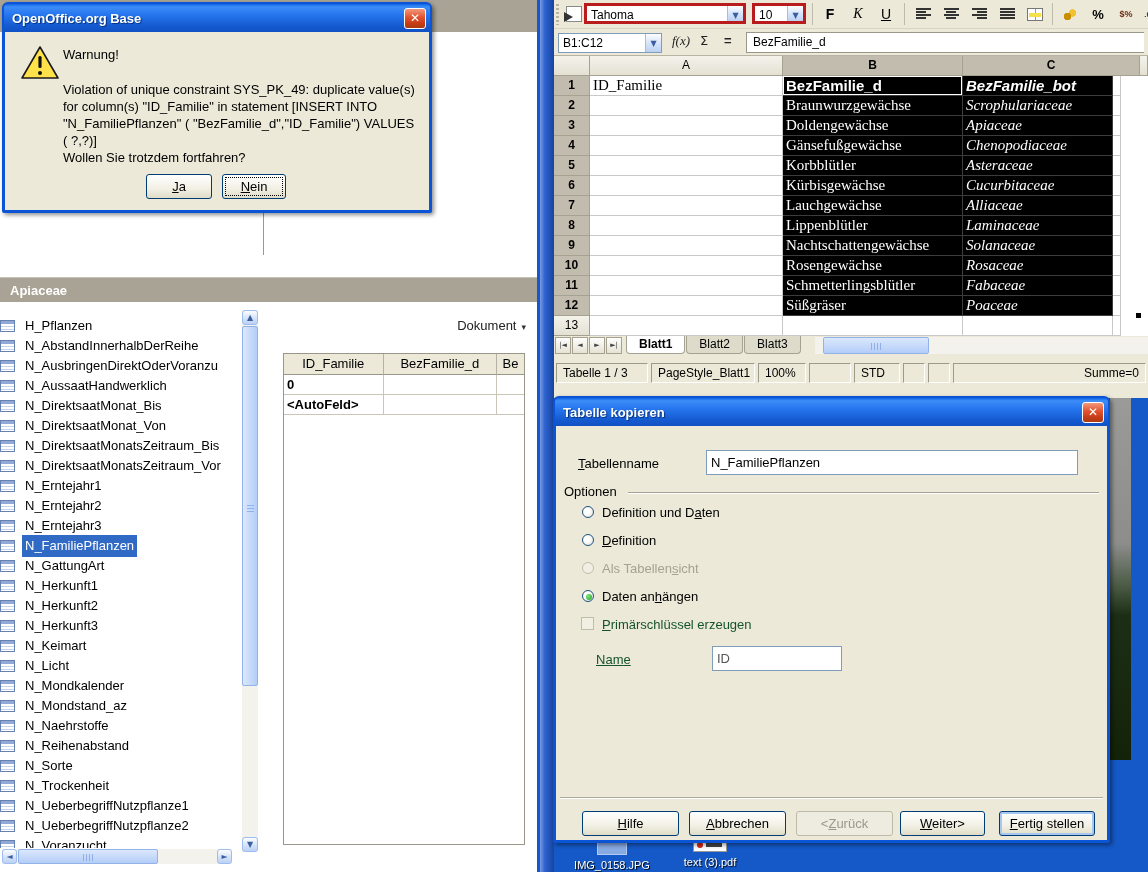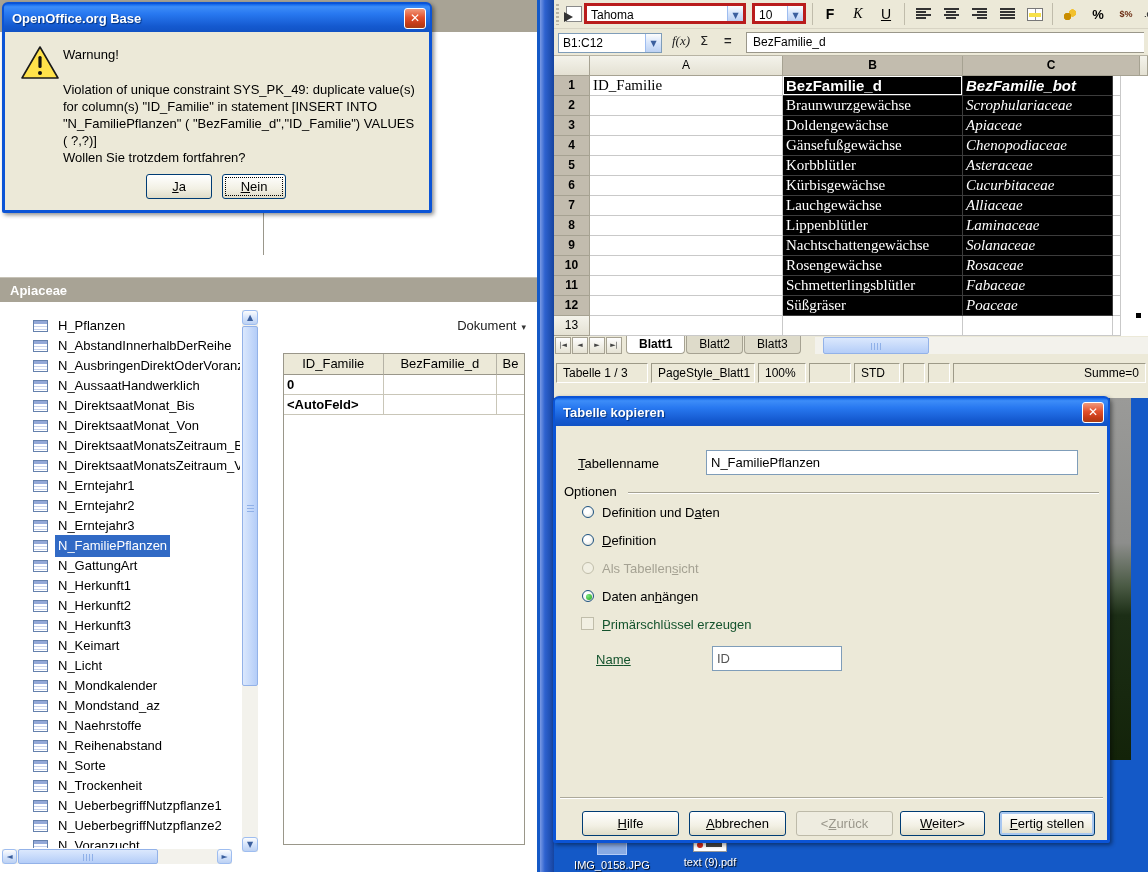--- a/index.html
+++ b/index.html
@@ -17,21 +17,21 @@
   .glyph-pdf::before{content:"";position:absolute;left:3px;top:3px;width:6px;height:6px;background:#d02a1a;border-radius:50%;}
   .glyph-pdf::after{content:"";position:absolute;left:12px;top:4px;width:16px;height:4px;background:#444;}
 
   
   .base-win{position:absolute;left:0;top:0;width:537px;height:872px;background:#fff;}
   .base-topbar{position:absolute;left:0;top:0;width:537px;height:33px;background:#a8a395;border-bottom:1px solid #fff;}
   .base-divider{position:absolute;left:263px;top:208px;width:1px;height:47px;background:#9a978b;}
   .tabellen-bar{position:absolute;left:0;top:277px;width:537px;height:25px;background:#a8a395;
      color:#fff;font-weight:bold;line-height:25px;padding-left:10px;border-top:1px solid #c6c2b6;}
   .table-list{position:absolute;left:0;top:302px;width:240px;height:546px;overflow:hidden;padding-top:14px;background:#fff;}
-  .tl-item{height:20px;line-height:20px;padding-left:33px;white-space:nowrap;display:flex;align-items:center;}
+  .tl-item{height:20px;line-height:20px;white-space:nowrap;display:flex;align-items:center;}
   .tbl-icon{display:inline-block;width:15px;height:12px;margin-right:7px;flex:0 0 15px;
      border:1px solid #6581ad;
      background:linear-gradient(#93a8d8 0 3px,rgba(0,0,0,0) 3px),
                 repeating-linear-gradient(180deg,#fff 0 2px,#c7d3ee 2px 3px);}
   .tl-label{padding:1px 3px;}
   .tl-item.selected .tl-label{background:#316ac5;color:#fff;}
 
   
   .sb-btn{position:absolute;background:linear-gradient(180deg,#fdfdfd,#d7e5fb 50%,#bcd1f3);
      border:1px solid #9ebdf0;border-radius:3px;color:#3b5f9e;text-align:center;
@@ -211,21 +211,21 @@
 
 <div class="screen">
 
   <div class="photo-sliver"></div>
   <div class="dicon" style="left:567px;top:840px;">
     <span class="glyph-img"></span>
     <span class="dlabel">IMG_0158.JPG</span>
   </div>
   <div class="dicon" style="left:665px;top:838px;">
     <span class="glyph-pdf"></span>
-    <span class="dlabel">text (9).pdf</span>
+    <span class="dlabel">text (3).pdf</span>
   </div>
 
   <div class="base-win">
     <div class="base-topbar"></div>
     <div class="base-divider"></div>
     <div class="tabellen-bar">
       <span>Apiaceae</span>
     </div>
 
     <div class="table-list" id="table-list">

